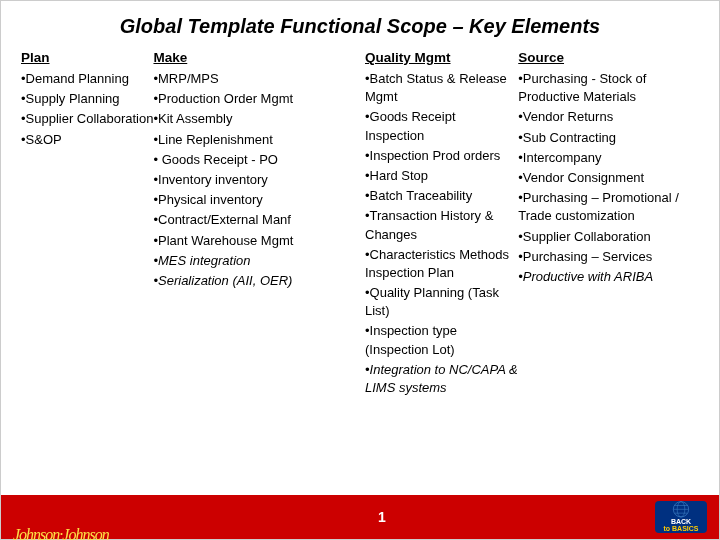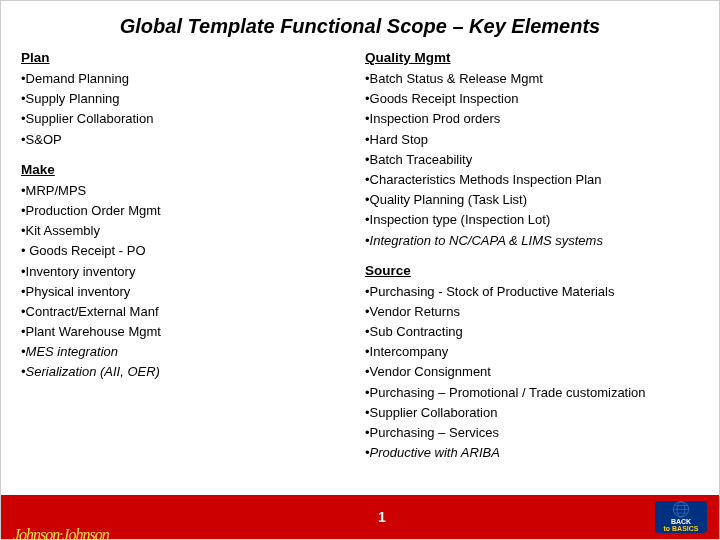--- a/index.html
+++ b/index.html
@@ -29,21 +29,21 @@
     }
     .slide-body {
       display: flex;
       flex: 1;
       padding: 4px 20px 4px 20px;
       gap: 10px;
     }
     .col {
       flex: 1;
       display: flex;
-      flex-direction: column;
+      flex-direction: row;
       font-size: 13px;
     }
     .section {
       margin-bottom: 12px;
     }
     .section-title {
       font-weight: bold;
       text-decoration: underline;
       margin-bottom: 4px;
       font-size: 13.5px;
@@ -135,40 +135,42 @@
             <li>•Supplier Collaboration</li>
             <li>•S&amp;OP</li>
           </ul>
         </div>
         <div class="section">
           <div class="section-title">Make</div>
           <ul>
             <li>•MRP/MPS</li>
             <li>•Production Order Mgmt</li>
             <li>•Kit Assembly</li>
+            <li>•Line Replenishment</li>
             <li>• Goods Receipt - PO</li>
             <li>•Inventory inventory</li>
             <li>•Physical inventory</li>
             <li>•Contract/External Manf</li>
             <li>•Plant Warehouse Mgmt</li>
             <li class="italic">•MES integration</li>
             <li class="italic">•Serialization (AII, OER)</li>
           </ul>
         </div>
       </div>
 
     <div class="col" id="right-col">
         <div class="section">
           <div class="section-title">Quality Mgmt</div>
           <ul>
             <li>•Batch Status &amp; Release Mgmt</li>
             <li>•Goods Receipt Inspection</li>
             <li>•Inspection Prod orders</li>
             <li>•Hard Stop</li>
             <li>•Batch Traceability</li>
+            <li>•Transaction History &amp; Changes</li>
             <li>•Characteristics Methods Inspection Plan</li>
             <li>•Quality Planning (Task List)</li>
             <li>•Inspection type (Inspection Lot)</li>
             <li class="italic">•Integration to NC/CAPA &amp; LIMS systems</li>
           </ul>
         </div>
         <div class="section">
           <div class="section-title">Source</div>
           <ul>
             <li>•Purchasing - Stock of  Productive Materials</li>

